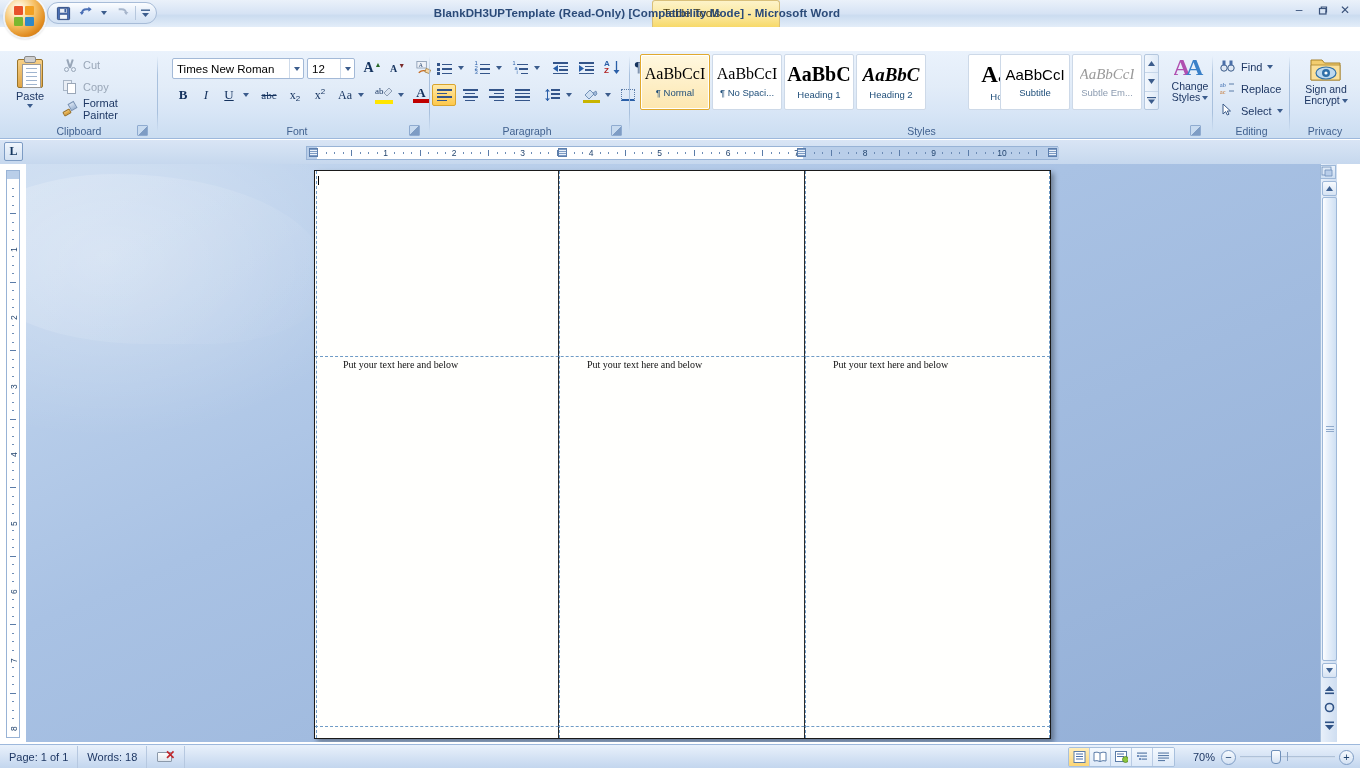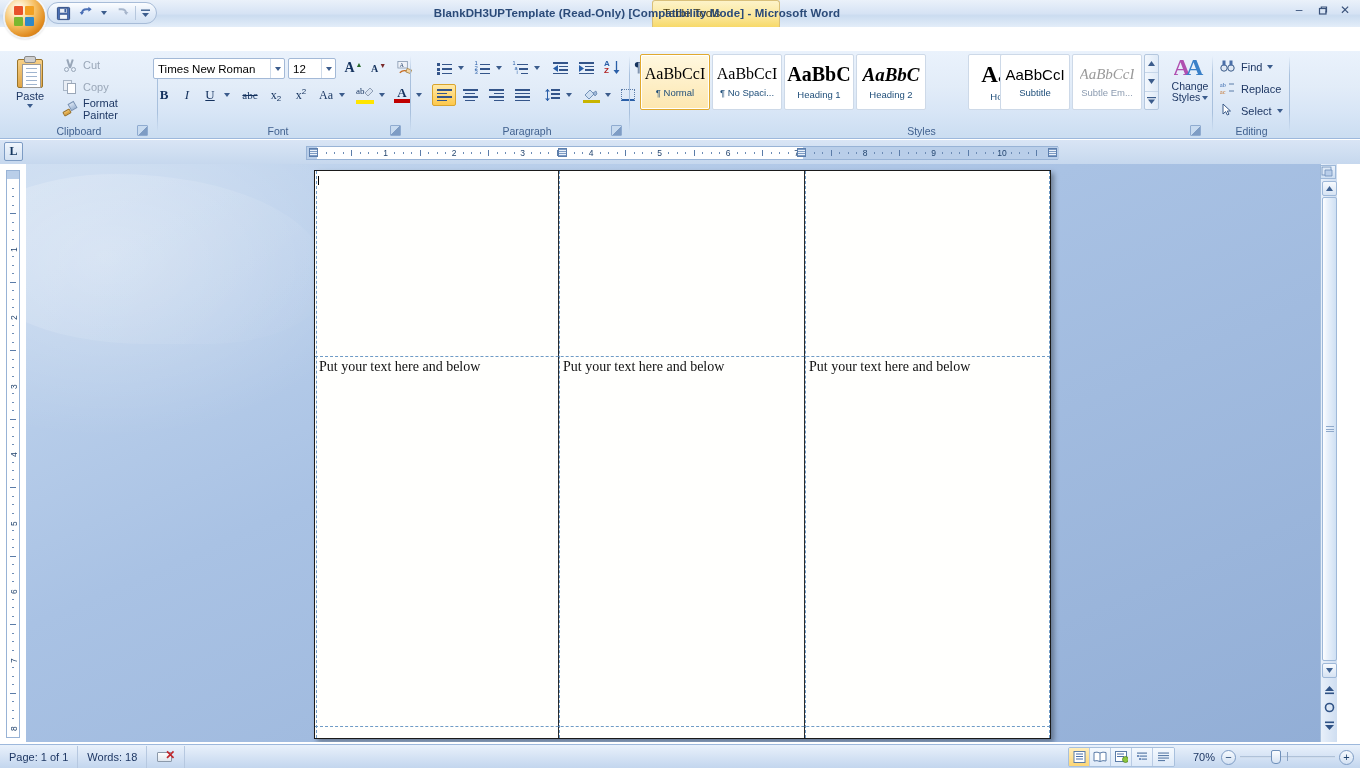--- a/index.html
+++ b/index.html
@@ -344,21 +344,21 @@
     position: absolute; left: 0; right: 0; height: 0;
     border-top: 1px dashed #6f9bc6;
   }
   .vgrid {
     position: absolute; top: 0; bottom: 0; width: 0;
     border-left: 1px dashed #6f9bc6;
   }
   .celltext {
     position: absolute;
     font-family: "Liberation Serif", serif;
-    font-size: 14px; color: #111; white-space: nowrap;
+    font-size: 10px; color: #111; white-space: nowrap; margin-left: 24px;
   }
   .caret-line {
     position: absolute; width: 1px; background: #000;
   }
 
   
   .vsb {
     position: absolute; right: 0; top: 0; width: 17px; height: 578px;
     background: linear-gradient(to right, #e8f0fa, #cfdef1);
     border-left: 1px solid #a8c0dd;
@@ -547,21 +547,21 @@
               <b></b>
             </span>
           <span>Format Painter</span>
         </div>
       </div>
       <div class="group-label">Clipboard</div>
       <div class="dlg-launch" style="right:10px;"></div>
       <div class="group-div" style="right:0;"></div>
     </div>
 
-    <div class="group" style="left:145px; width:266px;">
+    <div class="group" style="left:164px; width:266px;">
       <div class="group-body">
         <div class="fld" style="left:8px; top:6px; width:132px;">
           <input type="text" readonly="" value="Times New Roman" style="">
           <div class="dd">
               <div class="tri-dn"></div>
             </div>
         </div>
         <div class="fld" style="left:143px; top:6px; width:48px;">
           <input type="text" readonly="" value="12" style="">
           <div class="dd">
@@ -895,20 +895,39 @@
             </svg>
           </span>
           <span>Select</span>
           <span class="tri-dn"></span>
         </div>
       </div>
       <div class="group-label">Editing</div>
       <div class="group-div" style="right:0;"></div>
     </div>
 
+    <div class="group" style="left:1290px; width:70px;">
+      <div class="group-body">
+        <div class="big-btn" style="left:8px; width:56px;">
+          <svg width="34" height="30" viewBox="0 0 34 30">
+            <path d="M2 6 h11 l2.5 3 H31 v17 H2 z" fill="#f3cd6f" stroke="#a8832c" stroke-width="1"></path>
+            <path d="M2 11 h29 v15 H2 z" fill="#fbe09a" stroke="#a8832c" stroke-width="0.8"></path>
+            <ellipse cx="17" cy="19" rx="10" ry="6" fill="#bcd8ef" stroke="#2f6fa8" stroke-width="1.2"></ellipse>
+            <circle cx="17" cy="19" r="4" fill="#2f6fa8"></circle>
+            <circle cx="17" cy="19" r="1.6" fill="#fff"></circle>
+          </svg>
+          <div style="margin-top:0px">Sign and</div>
+          <div style="display:flex;align-items:center;gap:2px">
+            <span>Encrypt</span>
+            <span class="tri-dn"></span>
+          </div>
+        </div>
+      </div>
+      <div class="group-label">Privacy</div>
+    </div>
   </div>
 
   <div class="hruler-wrap">
     <div class="corner-btn">L</div>
   </div>
 
   <div class="hruler" id="hruler">
       <div class="marg" style="left: 0px; width: 10px;"></div>
       <div class="marg" style="left: 496.35px; width: 255.65px;"></div>
       <div class="t-min" style="left: 18.5625px;"></div>

